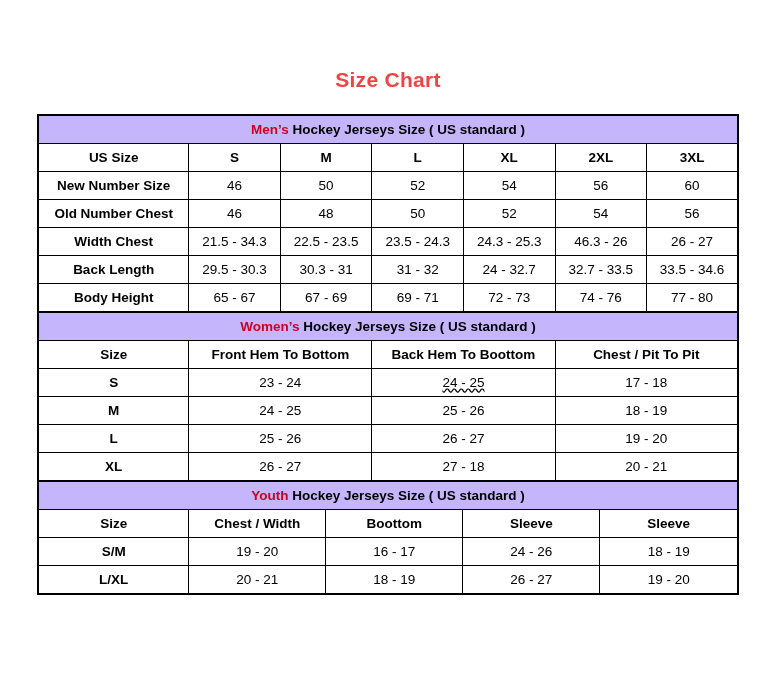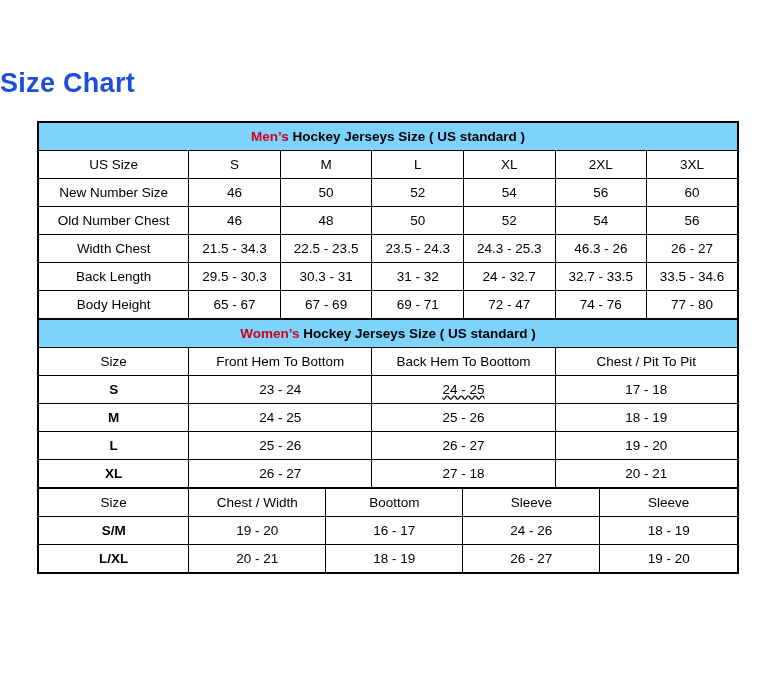--- a/index.html
+++ b/index.html
@@ -14,23 +14,23 @@
     color: #000000;
     overflow: hidden;
   }
   .page {
     position: relative;
     width: 776px;
     height: 692px;
     box-sizing: border-box;
   }
   .title {
-    text-align: left;
-    color: #1d4ed8;
-    font-size: 27px;
+    text-align: center;
+    color: #ef4444;
+    font-size: 21px;
     font-weight: bold;
     margin-top: 68px;
     margin-bottom: 0;
     letter-spacing: 0.3px;
   }
   .chart-wrap {
     margin: 22px 37px 0 37px;
     border: 1px solid #000000;
     box-sizing: border-box;
   }
@@ -42,32 +42,32 @@
   table.sz td {
     border: 1px solid #000000;
     text-align: center;
     vertical-align: middle;
     font-size: 13.5px;
     height: 28px;
     padding: 2px 3px;
     box-sizing: border-box;
   }
   .band {
-    background: #7dd3fc;
+    background: #c4b5fd;
     font-weight: bold;
     font-size: 15px;
     height: 32px;
   }
   .band .accent { color: #d2001f; }
   .hdr {
-    font-weight: normal;
+    font-weight: bold;
     margin-top: 12px;
   }
   .rowlabel {
-    font-weight: normal;
+    font-weight: bold;
   }
   .rowlabel-b {
     font-weight: bold;
   }
   .squiggle {
     text-decoration: underline;
     text-decoration-style: wavy;
     text-decoration-color: #000;
   }
 </style>
@@ -137,21 +137,21 @@
           <td>31 - 32</td>
           <td>24 - 32.7</td>
           <td>32.7 - 33.5</td>
           <td>33.5 - 34.6</td>
         </tr>
         <tr>
           <td class="rowlabel">Body Height</td>
           <td>65 - 67</td>
           <td>67 - 69</td>
           <td>69 - 71</td>
-          <td>72 - 47</td>
+          <td>72 - 73</td>
           <td>74 - 76</td>
           <td>77 - 80</td>
         </tr>
       </tbody>
     </table>
 
     <table class="sz">
       <colgroup>
         <col style="width:21.5%">
         <col style="width:26.2%">
@@ -198,20 +198,23 @@
     <table class="sz">
       <colgroup>
         <col style="width:21.5%">
         <col style="width:19.6%">
         <col style="width:19.6%">
         <col style="width:19.6%">
         <col style="width:19.7%">
       </colgroup>
       <tbody>
         <tr>
+          <td class="band" colspan="5"><span class="accent">Youth</span><span> Hockey Jerseys Size ( US standard )</span></td>
+        </tr>
+        <tr>
           <td class="hdr">Size</td>
           <td class="hdr">Chest / Width</td>
           <td class="hdr">Boottom</td>
           <td class="hdr">Sleeve</td>
           <td class="hdr">Sleeve</td>
         </tr>
         <tr>
           <td class="rowlabel-b">S/M</td>
           <td>19 - 20</td>
           <td>16 - 17</td>

